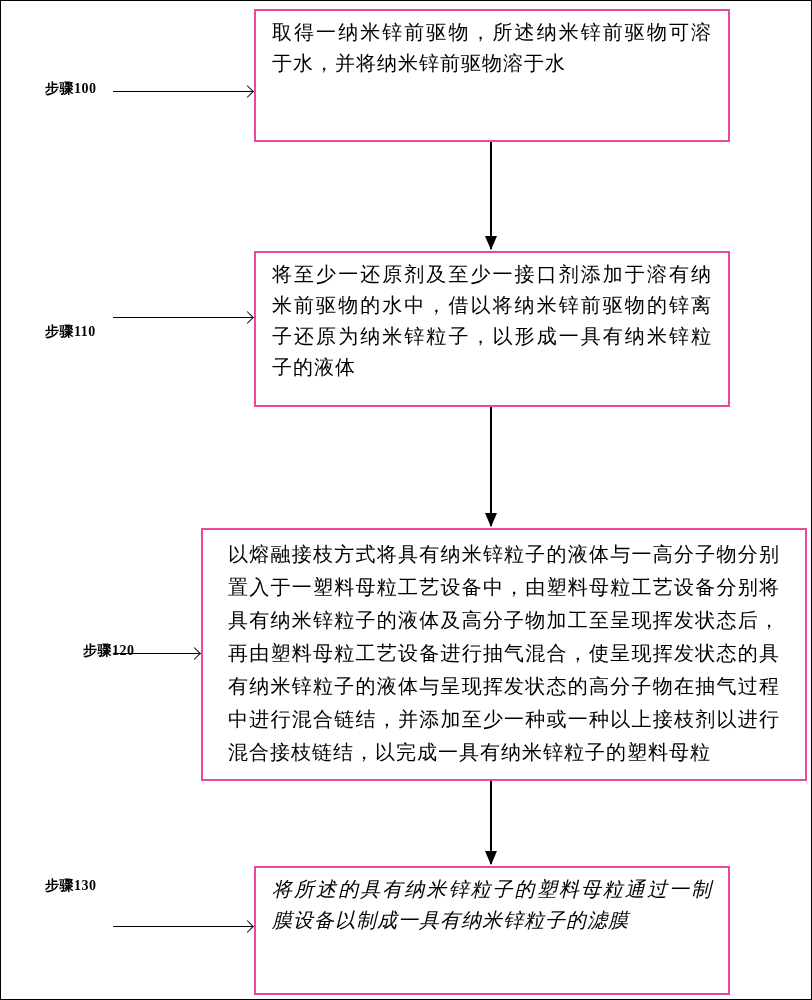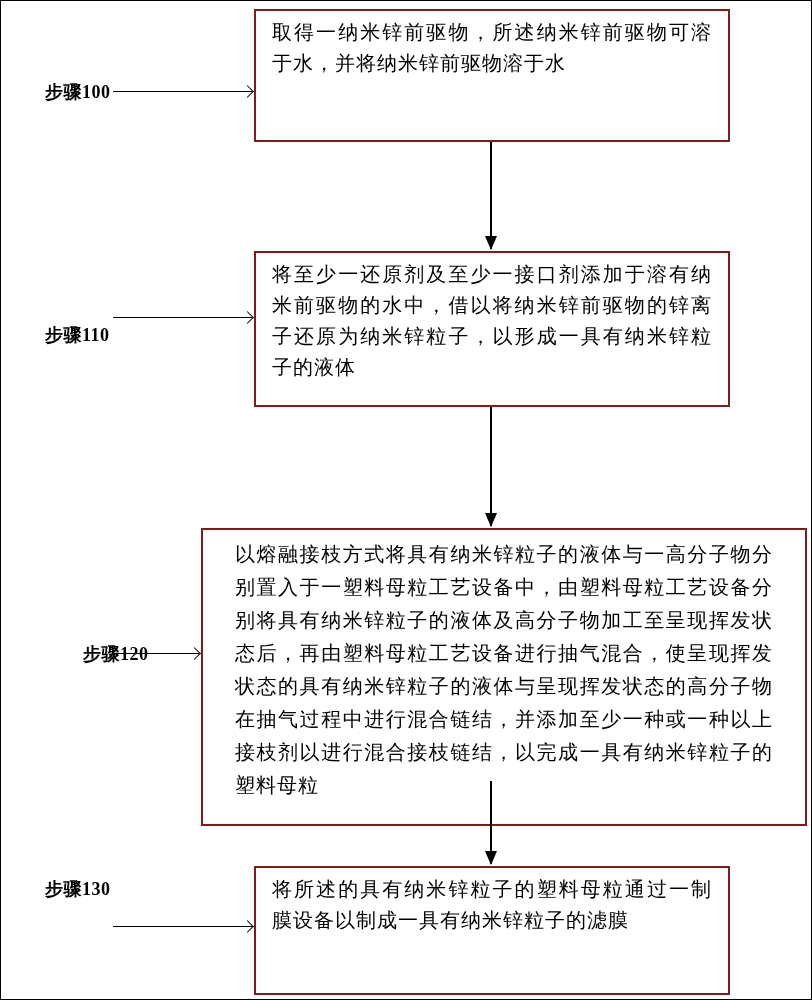--- a/index.html
+++ b/index.html
@@ -12,39 +12,39 @@
     position: relative;
     width: 812px;
     height: 1000px;
     background: #fff;
     border: 1px solid #000;
     overflow: hidden;
   }
   
   .box {
     position: absolute;
-    border: 2px solid #7f1d1d;
+    border: 2px solid #ec4899;
     background: #fff;
     padding: 6px 16px;
     font-size: 20px;
     line-height: 31px;
     text-align: justify;
     letter-spacing: 1px;
   }
   .box1 { left: 253px; top: 8px;   width: 476px; height: 133px; }
   .box2 { left: 253px; top: 250px; width: 476px; height: 156px; }
-  .box3 { left: 200px; top: 527px; width: 606px; height: 298px; line-height: 33px; padding: 8px 32px; }
-  .box4 { left: 253px; top: 865px; width: 476px; height: 129px; }
+  .box3 { left: 200px; top: 527px; width: 606px; height: 253px; line-height: 33px; padding: 8px 25px; }
+  .box4 { left: 253px; top: 865px; width: 476px; height: 129px; font-style: italic; }
 
   
   .step-label {
     position: absolute;
     left: 44px;
     width: 70px;
-    font-size: 18px;
+    font-size: 14px;
     font-weight: bold;
     white-space: nowrap;
     letter-spacing: 0.5px;
   }
 
   
   .h-arrow {
     position: absolute;
     height: 0;
     border-top: 1px solid #000;

